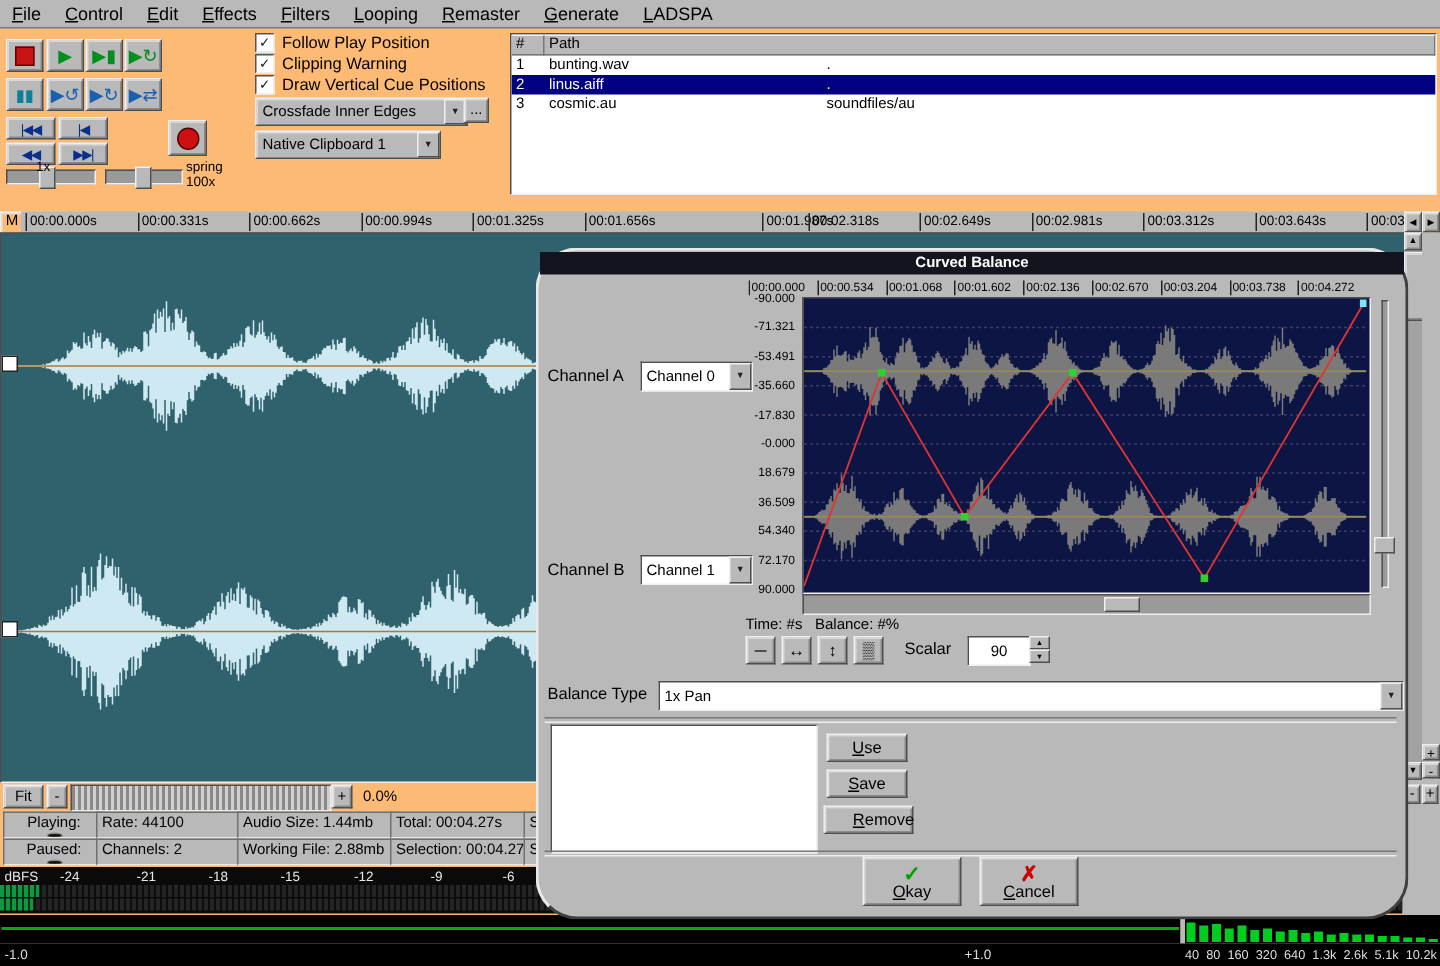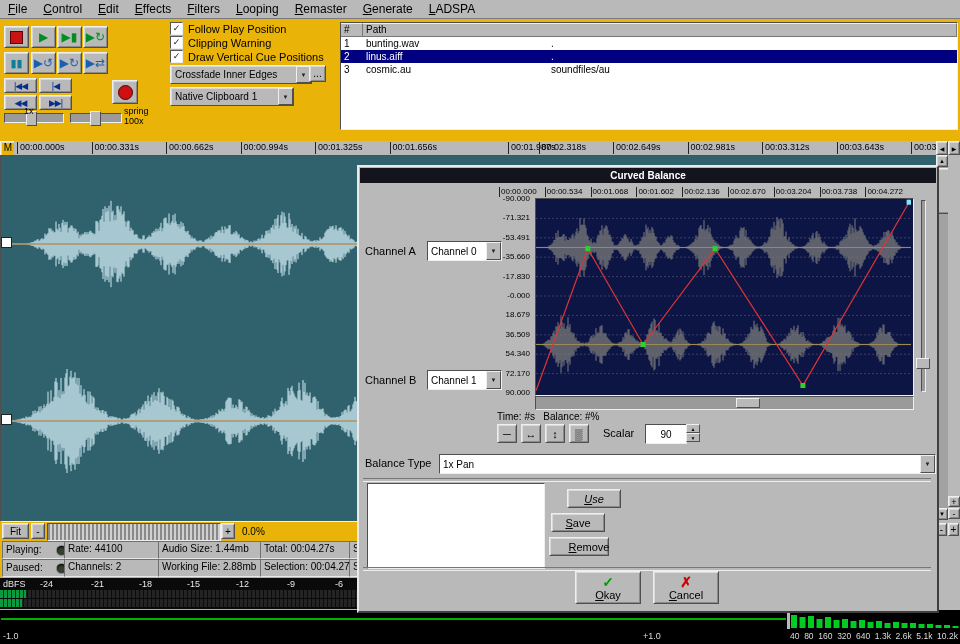--- a/index.html
+++ b/index.html
@@ -1,16 +1,16 @@
 <!DOCTYPE html>
 <html><head>
 <meta charset="utf-8">
 <style>
   html,body{margin:0;padding:0;background:#888;}
-  #app{position:relative;width:960px;height:644px;background:#eab308;font-family:"Liberation Sans",sans-serif;overflow:hidden;color:#000;}
+  #app{position:relative;width:960px;height:644px;background:#fdba74;font-family:"Liberation Sans",sans-serif;overflow:hidden;color:#000;}
   .abs{position:absolute;}
   .raised{border:1px solid;border-color:#efefef #4f4f4f #4f4f4f #efefef;box-shadow:inset 1px 1px 0 #d9d9d9,inset -1px -1px 0 #8a8a8a;}
   .sunken{border:1px solid;border-color:#4f4f4f #efefef #efefef #4f4f4f;}
   .btn{position:absolute;display:flex;align-items:center;justify-content:center;background:#b9b9b9;border:1px solid;border-color:#efefef #4f4f4f #4f4f4f #efefef;box-shadow:inset 1px 1px 0 #d9d9d9,inset -1px -1px 0 #8a8a8a;font-size:11px;padding:0;font-family:inherit;}
   .label{position:absolute;font-size:11px;white-space:nowrap;}
   .small{font-size:10px;} .tiny{font-size:9px;}
   #menubar{position:absolute;left:0;top:0;width:960px;height:18px;background:#b9b9b9;border-bottom:1px solid #7a7a7a;display:flex;align-items:center;}
   .menu-item{font-size:12px;padding:1px 8px;}
   .hotkey{display:inline-block;} .hotkey::first-letter{text-decoration:underline;}
   .ic-green{color:#008f1e;font-size:12px;line-height:12px;}
@@ -26,21 +26,21 @@
   .arr{margin-left:auto;align-self:stretch;width:13px;background:#b9b9b9;border:1px solid;border-color:#efefef #4f4f4f #4f4f4f #efefef;display:flex;align-items:center;justify-content:center;font-size:6px;color:#222;}
   .flist{position:absolute;background:#fff;border:1px solid;border-color:#4f4f4f #efefef #efefef #4f4f4f;overflow:hidden;}
   .fl-head{display:flex;height:14px;background:#b9b9b9;font-size:10px;}
   .fl-head span{border-right:1px solid #777;border-bottom:1px solid #777;border-top:1px solid #eee;padding:0 3px;box-sizing:border-box;}
   .flist-row{display:flex;height:13px;font-size:10px;align-items:center;}
   .flist-row.sel{background:#000080;color:#fff;}
   .fcell{padding:0 3px;white-space:nowrap;overflow:hidden;box-sizing:border-box;}
   .rtick{position:absolute;top:1px;border-left:1px solid #222;padding-left:2px;font-size:9px;height:12px;line-height:11px;white-space:nowrap;}
   .tiny8{font-size:8px;height:10px;line-height:10px;padding-left:1px;}
   .ylab{position:absolute;right:3px;font-size:8px;line-height:8px;white-space:nowrap;}
-  .scell{position:absolute;height:16px;font-size:10px;line-height:14px;padding:0 3px;border:1px solid;border-color:#707070 #e8e8e8 #e8e8e8 #707070;white-space:nowrap;overflow:hidden;background:#b9b9b9;}
+  .scell{position:absolute;height:16px;font-size:10px;line-height:14px;padding:0 3px;border:1px solid;border-color:#707070 #e8e8e8 #e8e8e8 #707070;white-space:nowrap;overflow:hidden;background:#b9b9b9;flex-direction:column;}
   .led{width:9px;height:9px;border-radius:50%;background:#35402f;box-shadow:inset 0 1px 2px #000,0 0 0 1px #8a8a8a;display:inline-block;}
   .zoomstripes{position:absolute;background:repeating-linear-gradient(90deg,#8a8a8a 0 2px,#d0d0d0 2px 4px);border:1px solid;border-color:#4f4f4f #efefef #efefef #4f4f4f;}
   .meterbar{position:absolute;left:0;width:935px;height:8px;background:repeating-linear-gradient(90deg,#242424 0 3px,#0d0d0d 3px 4px);}
   .metergreen{position:absolute;left:0;top:0;bottom:0;width:26px;background:repeating-linear-gradient(90deg,#0c9a40 0 3px,#063018 3px 4px);}
   .dbl{position:absolute;top:0;font-size:9px;color:#e8e8e8;}
   #dialog{position:absolute;background:#b9b9b9;border:2px solid;border-color:#e9e9e9 #3f3f3f #3f3f3f #e9e9e9;z-index:20;}
   .dlg-title{position:absolute;left:1px;top:1px;right:1px;height:15px;background:#14141f;color:#fff;font-size:10px;font-weight:bold;text-align:center;line-height:15px;}
   .thumb{position:absolute;top:1px;bottom:1px;background:#b9b9b9;border:1px solid;border-color:#efefef #4f4f4f #4f4f4f #efefef;}
   .vhandle{position:absolute;left:1px;width:12px;height:9px;background:#b9b9b9;border:1px solid;border-color:#efefef #4f4f4f #4f4f4f #efefef;}
   .big-btn{flex-direction:column;gap:1px;}
@@ -312,21 +312,21 @@
         <span>160</span>
         <span>320</span>
         <span>640</span>
         <span>1.3k</span>
         <span>2.6k</span>
         <span>5.1k</span>
         <span>10.2k</span>
       </div>
   </div>
 
-  <div id="dialog" style="left:357px;top:165px;width:578px;height:444px;">
+  <div id="dialog" style="left:357px;top:165px;width:578px;height:444px;border-radius:28px;">
     <div class="dlg-title"><span>Curved Balance</span></div>
 
     <div class="abs" id="dlg-ruler" style="left:140px;top:19px;width:414px;height:11px;overflow:hidden;">
         <span class="rtick tiny8" style="left: 0px;">00:00.000</span>
         <span class="rtick tiny8" style="left: 45.8px;">00:00.534</span>
         <span class="rtick tiny8" style="left: 91.6px;">00:01.068</span>
         <span class="rtick tiny8" style="left: 137.4px;">00:01.602</span>
         <span class="rtick tiny8" style="left: 183.2px;">00:02.136</span>
         <span class="rtick tiny8" style="left: 229px;">00:02.670</span>
         <span class="rtick tiny8" style="left: 274.8px;">00:03.204</span>
@@ -417,21 +417,21 @@
 
     <div class="label" style="left:6px;top:290px;">Balance Type</div>
     <div class="combo" style="left:80px;top:287px;width:492px;height:18px;">
       <span>1x Pan</span>
       <span class="arr">▼</span>
     </div>
 
     <div class="abs" style="left:4px;top:311px;width:568px;height:2px;border-top:1px solid #777;border-bottom:1px solid #eee;"></div>
 
     <div class="abs sunken" style="left:8px;top:316px;width:176px;height:84px;background:#fff;"></div>
-    <button class="btn" style="left:208px;top:322px;width:54px;height:19px;font-style:italic;">
+    <button class="btn" style="left:192px;top:322px;width:54px;height:19px;">
         <span class="hotkey">Use</span>
       </button>
     <button class="btn" style="left:192px;top:346px;width:54px;height:19px;">
         <span class="hotkey">Save</span>
       </button>
     <button class="btn" style="left:190px;top:370px;width:60px;height:19px;padding-left:20px;">
         <span class="hotkey">Remove</span>
       </button>
 
     <div class="abs" style="left:4px;top:400px;width:568px;height:2px;border-top:1px solid #777;border-bottom:1px solid #eee;"></div>

